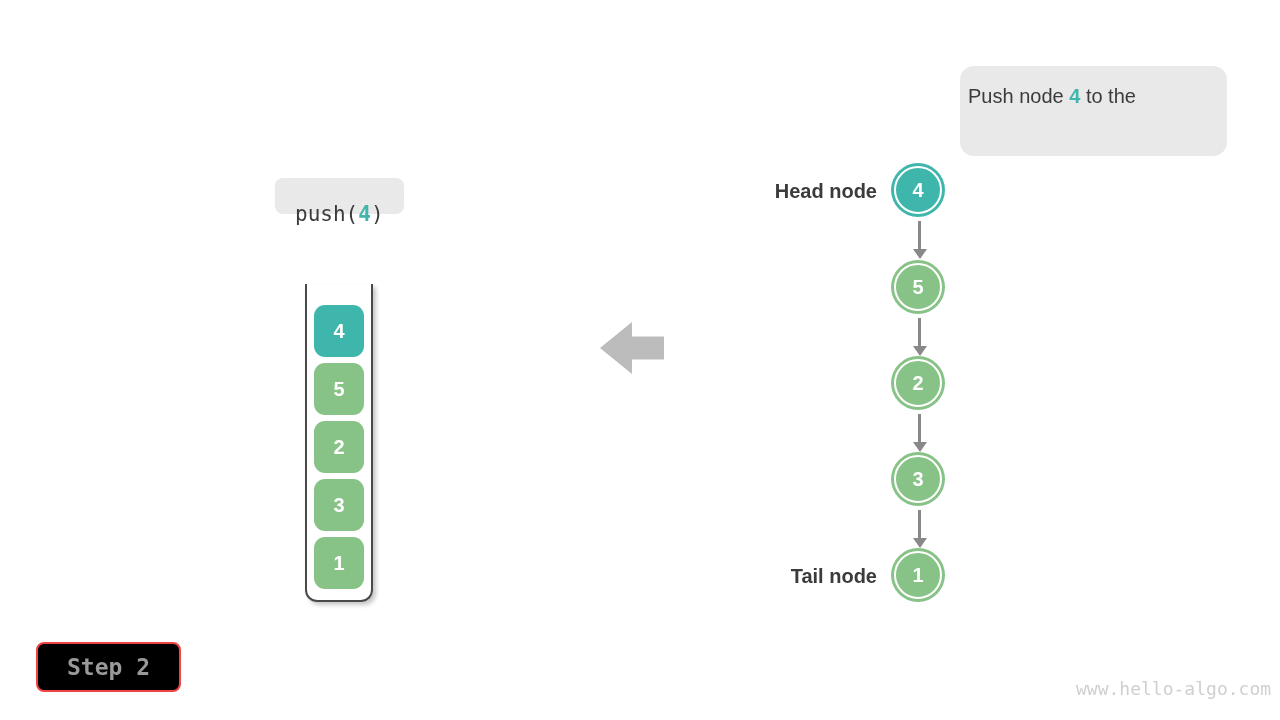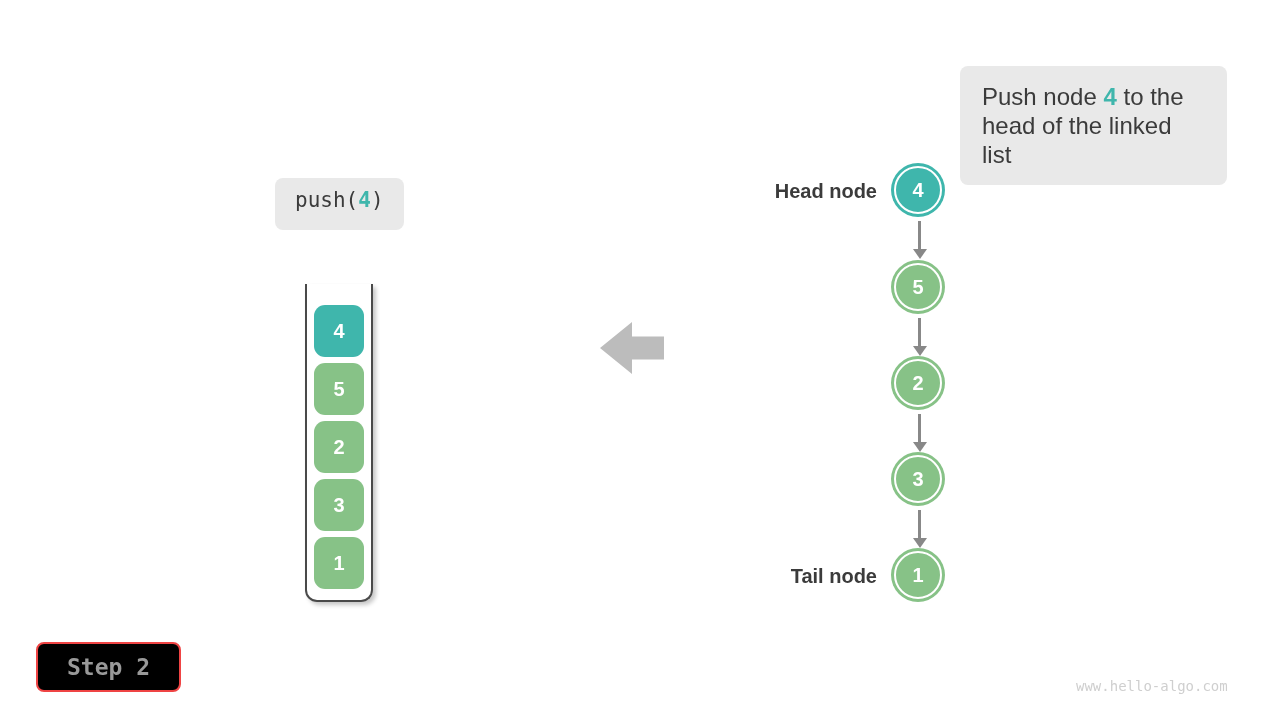--- a/index.html
+++ b/index.html
@@ -24,36 +24,36 @@
     overflow: hidden;
     font-family: "Liberation Sans", sans-serif;
   }
 
   
   .instruction-box {
     position: absolute;
     left: 960px; top: 66px;
     width: 267px; min-height: 90px;
     background: var(--box-bg);
-    border-radius: 8px;
-    padding: 16px 22px;
-    font-size: 24px;
+    border-radius: 14px;
+    padding: 16px 8px;
+    font-size: 20px;
     line-height: 29px;
     color: var(--text-dark);
   }
   .accent-num { color: var(--teal); font-weight: bold; }
 
   
   .code-box {
     position: absolute;
     left: 275px; top: 178px;
-    height: 52px;
+    height: 36px;
     background: var(--box-bg);
     border-radius: 8px;
-    padding: 0 20px;
+    padding: 14px 20px;
     font-family: "DejaVu Sans Mono", monospace;
     font-size: 21px;
     line-height: 44px;
     color: var(--text-dark);
     white-space: nowrap;
   }
 
   
   .stack-container {
     position: absolute;
@@ -162,33 +162,32 @@
     font-size: 23px;
     font-weight: bold;
     color: var(--step-gray);
   }
 
   
   .watermark {
     position: absolute;
     left: 1076px; top: 678px;
     font-family: "DejaVu Sans Mono", monospace;
-    font-size: 14px;
+    font-size: 18px;
     color: var(--watermark-gray);
     text-align: right;
   }
 </style>
 </head>
 <body>
 
 <div class="canvas">
 
   <div class="instruction-box">
     <span>Push node </span><span class="accent-num">4</span><span> to the</span><br>
-    <span>head of the linked list</span>
   </div>
 
   <div class="code-box">
     <span>push(</span><span class="accent-num">4</span><span>)</span>
   </div>
 
   <div class="stack-container">
     <div class="stack-cell teal">4</div>
     <div class="stack-cell green">5</div>
     <div class="stack-cell green">2</div>

